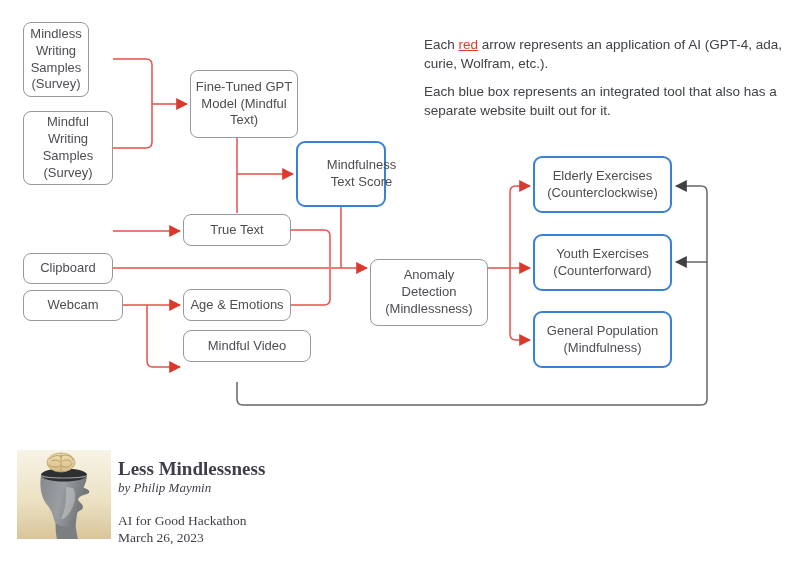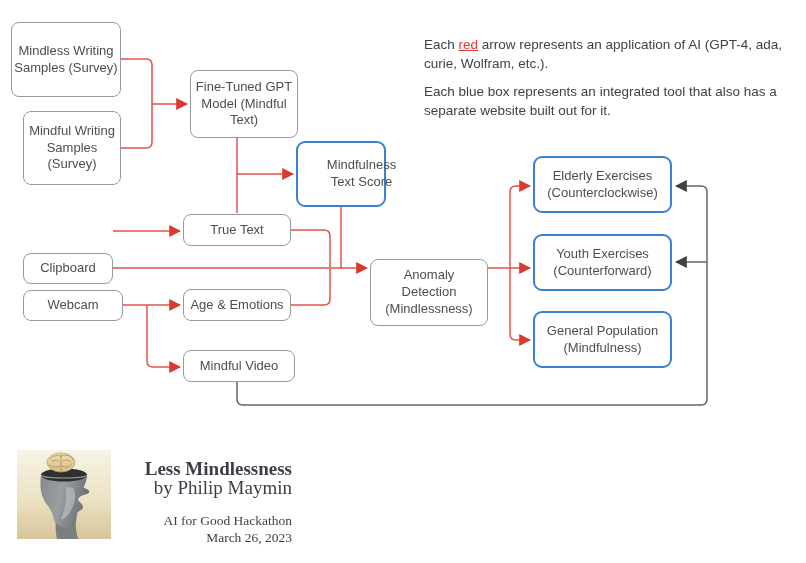--- a/index.html
+++ b/index.html
@@ -18,25 +18,25 @@
   .node.pad8{padding:2px 8px;margin-top:24px;}
   .annotation{
     position:absolute;left:424px;top:36px;width:366px;
     font-size:13.5px;line-height:18.5px;color:#3f4247;
   }
   .annotation p{margin:0 0 10px 0;}
   .red-word{color:#e0392d;text-decoration:underline;}
   .blue-word{color:#404040;}
   .footer-logo{position:absolute;left:17px;top:450px;width:94px;height:89px;}
   .footer-text{
-    position:absolute;left:118px;top:458px;width:174px;text-align:right;
+    position:absolute;left:118px;top:458px;width:174px;text-align:left;
     font-family:"Liberation Serif",serif;color:#3e3e49;
   }
   .footer-title{font-size:19px;font-weight:bold;line-height:21px;}
-  .footer-byline{font-size:19px;line-height:17px;}
+  .footer-byline{font-size:13px;line-height:17px;font-style:italic;}
   .footer-event{font-size:13.5px;line-height:17px;margin-top:16px;}
   .footer-date{font-size:13.5px;line-height:17px;}
 </style>
 </head>
 <body>
 
 <div id="stage">
 
   <svg id="connectors" viewBox="0 0 806 563" xmlns="http://www.w3.org/2000/svg">
     <defs>
@@ -64,38 +64,38 @@
       <path d="M510 268 V192 Q510 186 516 186 H530" marker-end="url(#ar)"></path>
       <path d="M510 268 V334 Q510 340 516 340 H530" marker-end="url(#ar)"></path>
     </g>
 
     <g stroke="#63666a" stroke-width="1.5" fill="none" stroke-linejoin="round">
       <path d="M237 382 V399 Q237 405 243 405 H701 Q707 405 707 399 V192 Q707 186 701 186 H676" marker-end="url(#ag)"></path>
       <path d="M707 262 H676" marker-end="url(#ag)"></path>
     </g>
   </svg>
 
-  <div class="node" style="left:11px;top:22px;width:110px;height:75px;">Mindless Writing Samples (Survey)</div>
+  <div class="node" style="left:23px;top:22px;width:66px;height:75px;">Mindless Writing Samples (Survey)</div>
 
-  <div class="node" style="left:23px;top:111px;width:98px;height:74px;">Mindful Writing Samples (Survey)</div>
+  <div class="node" style="left:23px;top:111px;width:90px;height:74px;">Mindful Writing Samples (Survey)</div>
 
   <div class="node" style="left:190px;top:70px;width:108px;height:68px;">Fine-Tuned GPT Model (Mindful Text)</div>
 
   <div class="node blue" style="left:296px;top:141px;width:90px;height:66px;padding-left:43px;">Mindfulness Text Score</div>
 
 
   <div class="node" style="left:183px;top:214px;width:108px;height:32px;">True Text</div>
 
   <div class="node" style="left:23px;top:253px;width:90px;height:31px;">Clipboard</div>
 
   <div class="node" style="left:23px;top:290px;width:100px;height:31px;">Webcam</div>
 
   <div class="node" style="left:183px;top:289px;width:108px;height:32px;">Age &amp; Emotions</div>
 
-  <div class="node" style="left:183px;top:350px;width:112px;height:32px;">Mindful Video</div>
+  <div class="node" style="left:183px;top:330px;width:128px;height:32px;">Mindful Video</div>
 
   <div class="node pad8" style="left:370px;top:235px;width:118px;height:67px;">Anomaly Detection (Mindlessness)</div>
 
   <div class="node blue" style="left:533px;top:156px;width:139px;height:57px;">Elderly Exercises (Counterclockwise)</div>
 
   <div class="node blue" style="left:533px;top:234px;width:139px;height:57px;">Youth Exercises (Counterforward)</div>
 
   <div class="node blue" style="left:533px;top:311px;width:139px;height:57px;">General Population (Mindfulness)</div>
 
   <div class="annotation">

